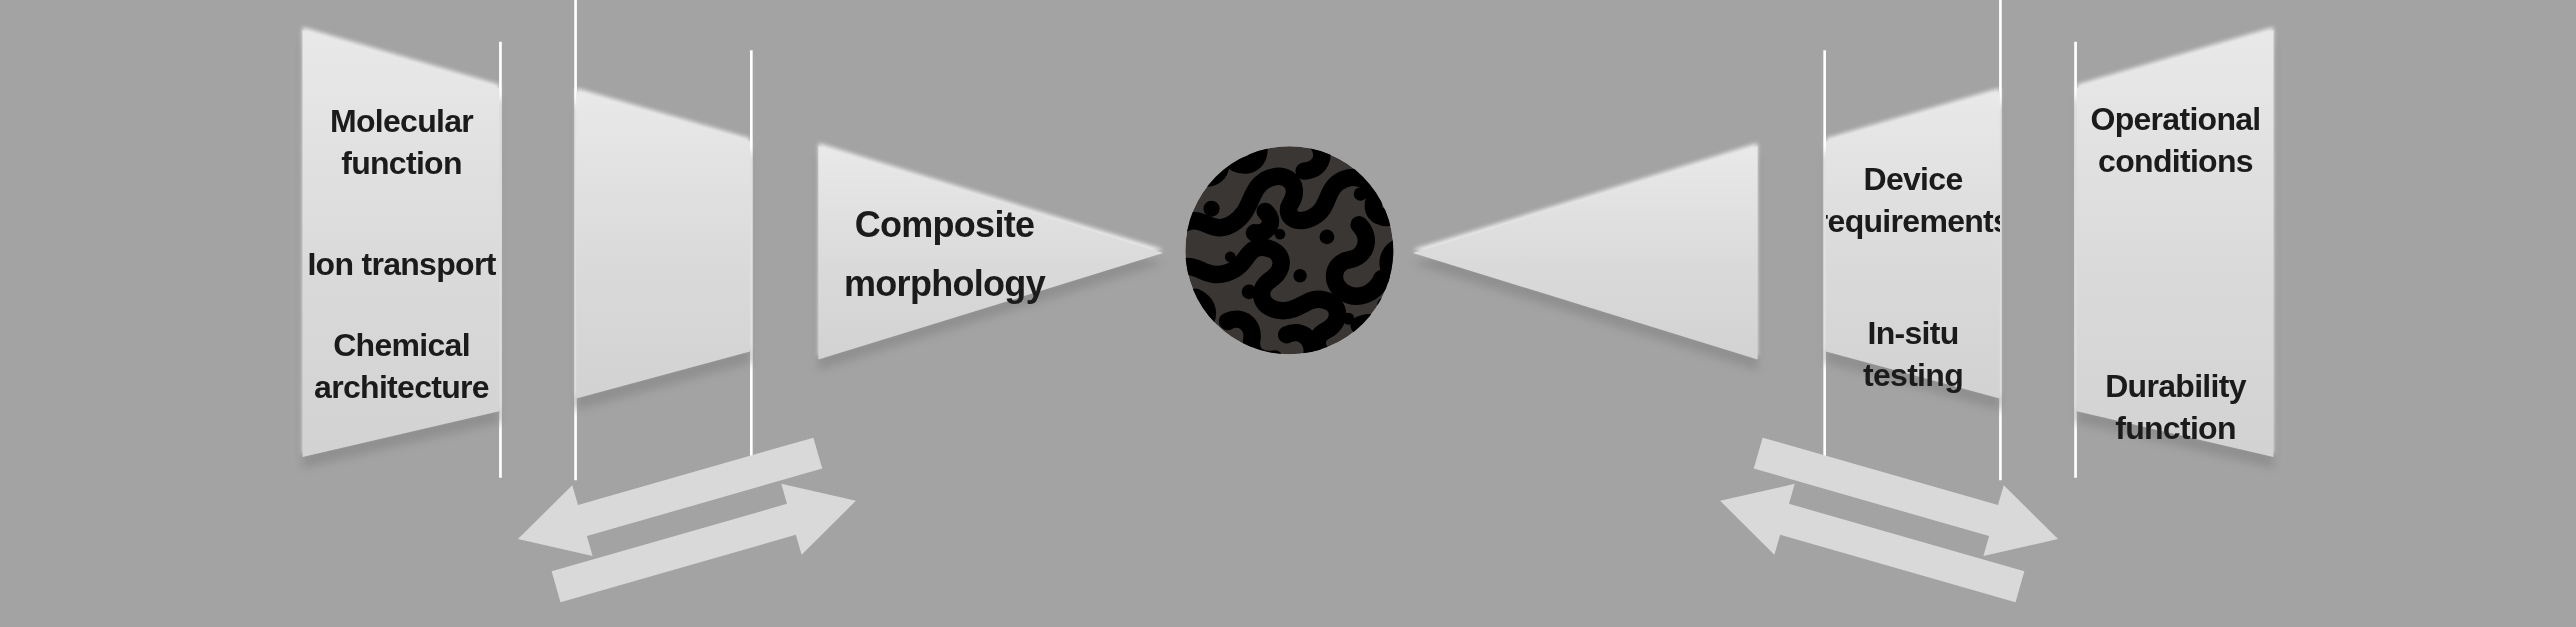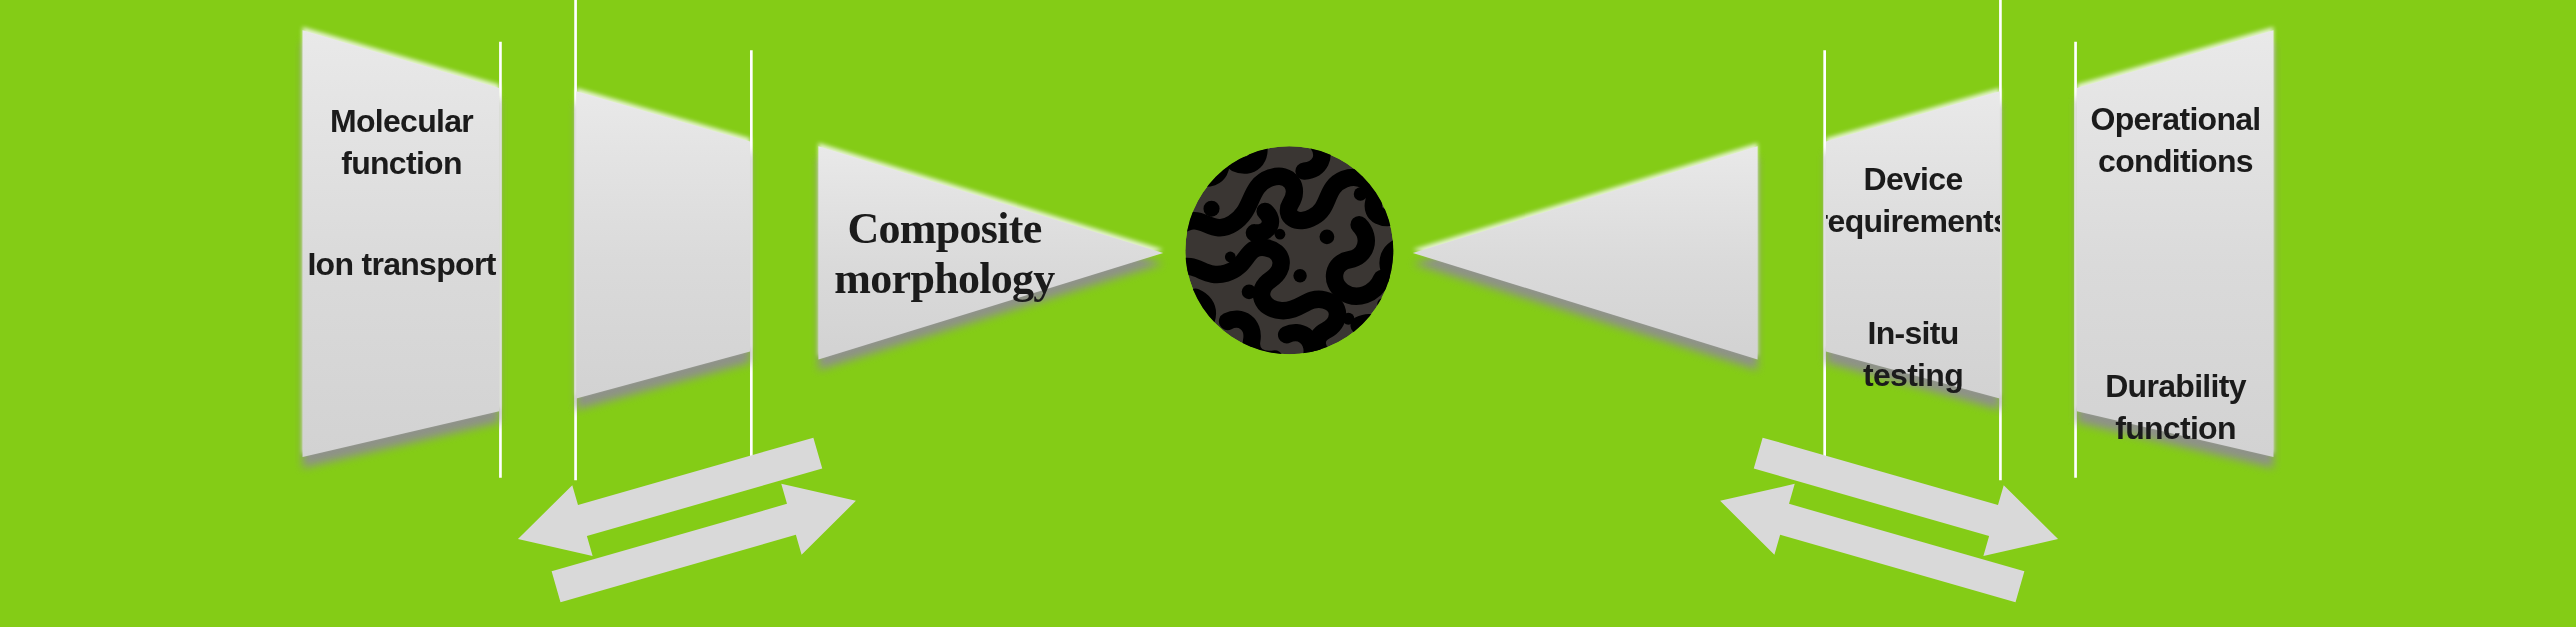--- a/index.html
+++ b/index.html
@@ -1,29 +1,29 @@
 <!DOCTYPE html>
 <html style="font-size:10.7px"><head>
 <meta charset="utf-8">
 <style>
   html,body{margin:0;padding:0;background:#000;}
   #canvas{
-    position:relative;width:2576px;height:628px;background:#84cc16;
+    position:relative;width:2576px;height:628px;background:#a3a3a3;
     overflow:hidden;font-family:"Liberation Sans",sans-serif;
   }
   #canvas svg{position:absolute;left:0;top:0;}
   .lblbox{
     position:absolute;display:flex;align-items:center;justify-content:center;
     overflow:hidden;pointer-events:none;
   }
   .lbl{
     font-weight:700;font-size:32px;line-height:42px;letter-spacing:-0.7px;
     color:#1b1b1b;white-space:pre;text-align:center;
   }
-  .lbl.big{font-size:44px;line-height:50px;font-family:Liberation Serif, serif;}
+  .lbl.big{font-size:36px;line-height:59px;}
 </style>
 </head>
 <body>
 
 <div id="canvas">
 
   <svg width="2576" height="628" viewBox="0 0 3840 936">
     <defs>
       <linearGradient id="gp" x1="0" y1="0" x2="0" y2="1">
         <stop offset="0" stop-color="#e9e9e9"></stop>
@@ -128,20 +128,24 @@
     </g>
   </svg>
 
   <div class="lblbox" style="left:303px;top:99px;width:197px;height:85px">
     <div class="lbl">Molecular
 function</div>
   </div>
   <div class="lblbox" style="left:303px;top:242px;width:197px;height:43px">
     <div class="lbl">Ion transport</div>
   </div>
+  <div class="lblbox" style="left:303px;top:323px;width:197px;height:85px">
+    <div class="lbl">Chemical
+architecture</div>
+  </div>
 
 
   <div class="lblbox" style="left:797px;top:203px;width:295px;height:101px">
     <div class="lbl big">Composite
 morphology</div>
   </div>
 
   <div class="lblbox" style="left:1826px;top:157px;width:174px;height:85px">
     <div class="lbl">Device
 requirements</div>

